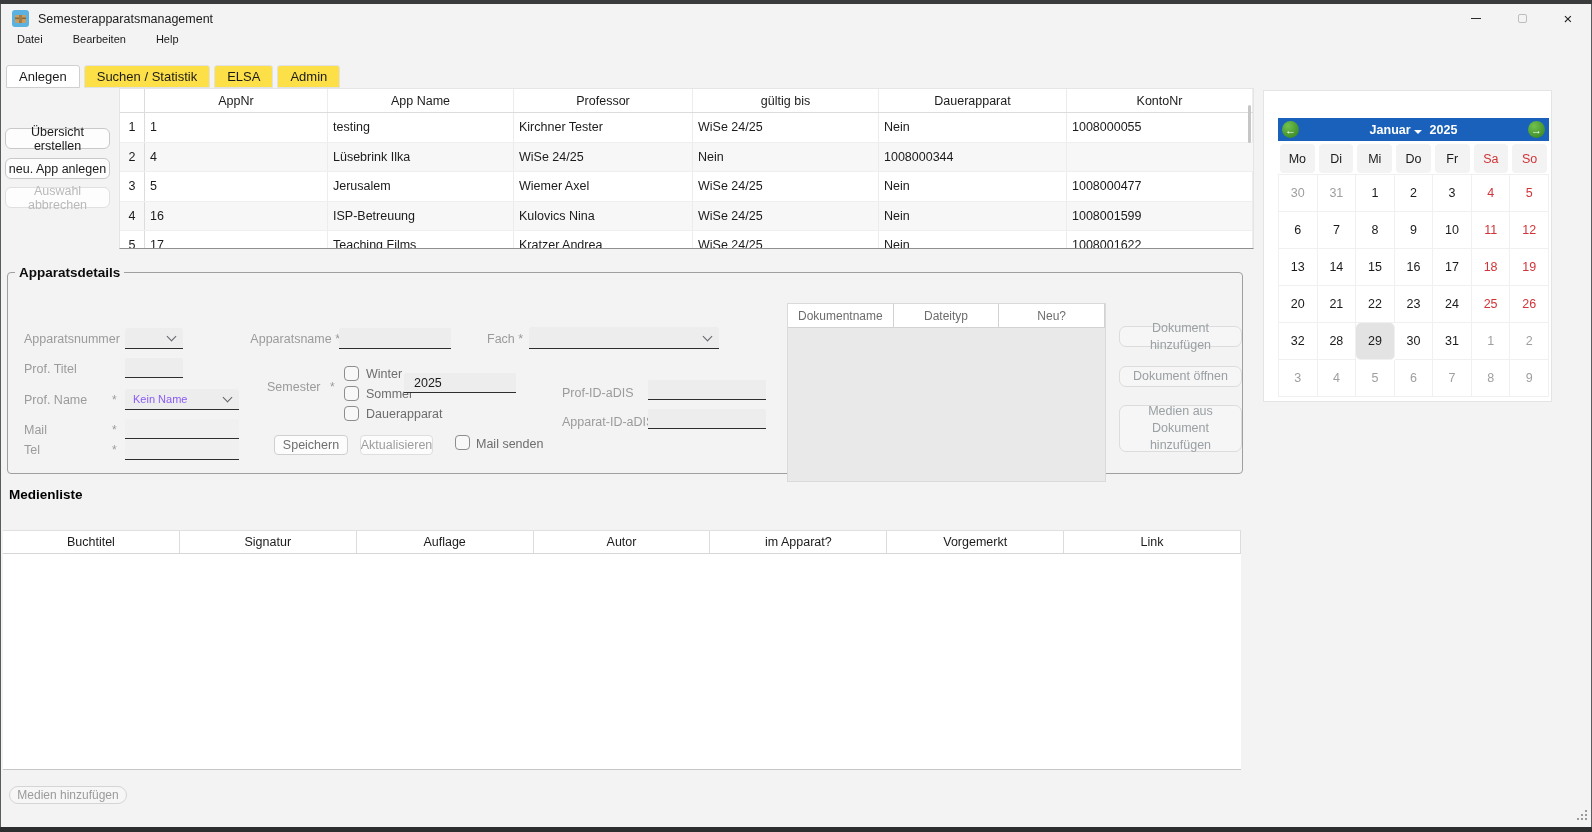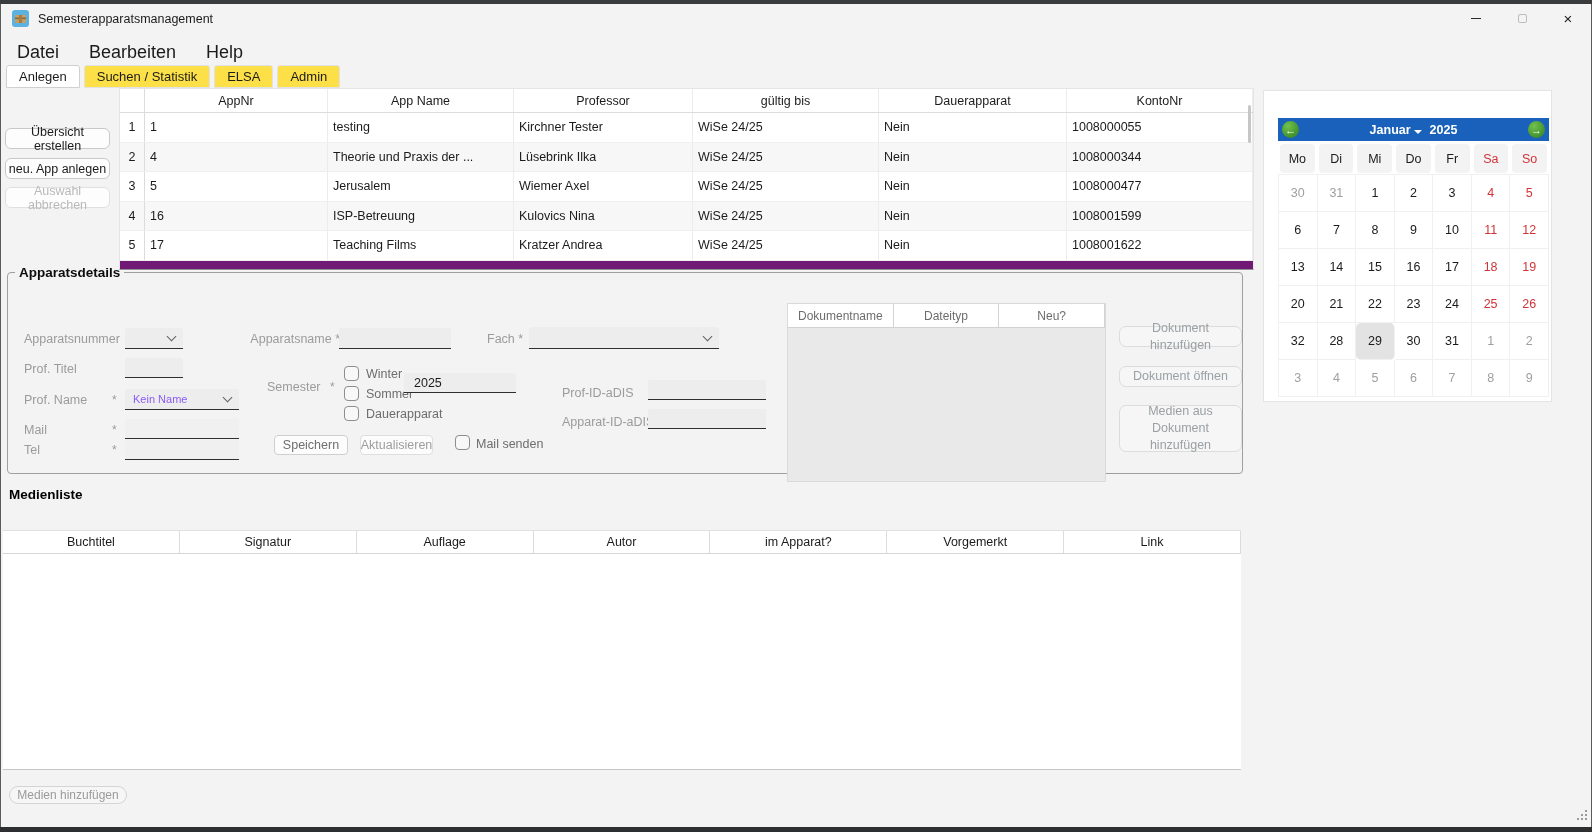--- a/index.html
+++ b/index.html
@@ -14,33 +14,33 @@
   .titlebar{height:29px;display:flex;align-items:center;padding-left:11px;position:relative}
   .app-icon{width:17px;height:17px;display:inline-block}
   .win-title{font-size:12.5px;margin-left:9px}
   .win-controls{position:absolute;right:0;top:0;height:29px;display:flex}
   .win-btn{width:46px;height:29px;display:flex;align-items:center;justify-content:center;cursor:default}
   .ico-min{width:10px;height:1.5px;background:#2b2b2b}
   .ico-max{width:9px;height:9px;border:1px solid #bdbdbd;border-radius:2px}
   .ico-close{font-size:15px;color:#1b1b1b;line-height:1}
 
   
-  .menubar{height:30px;display:flex;align-items:flex-end;padding-left:16px;font-size:18px}
+  .menubar{height:30px;display:flex;align-items:flex-start;padding-left:16px;font-size:11px}
   .menu-item{margin-right:0}
   .menu-item+.menu-item{margin-left:30px}
   .tabbar{height:25px;display:flex;align-items:flex-end;padding-left:5px;gap:4px;font-size:13px}
   .tab{height:23px;padding:0 12px;display:flex;align-items:center;background:#fde047;border:1px solid #e2e2e2;border-radius:3px 3px 0 0;color:#1b1b1b}
   .tab.active{background:#fff;border-color:#d0d0d0}
 
   
   .side-btn{position:absolute;left:4px;width:105px;height:21px;border:1px solid #c9c9c9;border-radius:6px;background:#fdfdfd;font-size:12.5px;font-family:inherit;color:#1b1b1b;display:flex;align-items:center;justify-content:center}
   .side-btn.disabled{color:#b9b9b9;border-color:#e0e0e0}
 
   
-  .apps-table{position:absolute;left:118px;top:84px;width:1135px;height:182px;background:#701a75;overflow:hidden;border:1px solid #e5e5e5;border-bottom:1px solid #8f8f8f}
+  .apps-table{position:absolute;left:118px;top:84px;width:1135px;height:161px;background:#701a75;overflow:hidden;border:1px solid #e5e5e5;border-bottom:1px solid #8f8f8f}
   .t-row{display:grid;grid-template-columns:25px 183px 186px 179px 186px 188px 186px;height:29.5px;border-bottom:1px solid #efefef;font-size:12.5px;background:#fff}
   .t-row.alt{background:#f7f7f7}
   .t-row.t-head{height:24px;border-bottom:1px solid #dcdcdc}
   .t-cell{display:flex;align-items:center;padding-left:5px;border-right:1px solid #ececec;overflow:hidden;white-space:nowrap}
   .t-head .t-cell{justify-content:center;padding-left:0}
   .t-num{justify-content:center;padding-left:0;border-right:1px solid #dcdcdc}
   .apps-scroll{position:absolute;right:2px;top:16px;width:3px;height:38px;background:#c6c6c6;border-radius:2px}
 
   
   .details{position:absolute;left:6px;top:261px;width:1236px;height:209px;border:1px solid #9f9f9f;border-radius:4px}
@@ -150,21 +150,20 @@
         <div class="t-cell">1</div>
         <div class="t-cell">testing</div>
         <div class="t-cell">Kirchner Tester</div>
         <div class="t-cell">WiSe 24/25</div>
         <div class="t-cell">Nein</div>
         <div class="t-cell">1008000055</div>
       </div>
       <div class="t-row alt">
         <div class="t-cell t-num">2</div>
         <div class="t-cell">4</div>
-        <div class="t-cell">Theorie und Praxis der ...</div>
         <div class="t-cell">Lüsebrink Ilka</div>
         <div class="t-cell">WiSe 24/25</div>
         <div class="t-cell">Nein</div>
         <div class="t-cell">1008000344</div>
       </div>
       <div class="t-row">
         <div class="t-cell t-num">3</div>
         <div class="t-cell">5</div>
         <div class="t-cell">Jerusalem</div>
         <div class="t-cell">Wiemer Axel</div>

